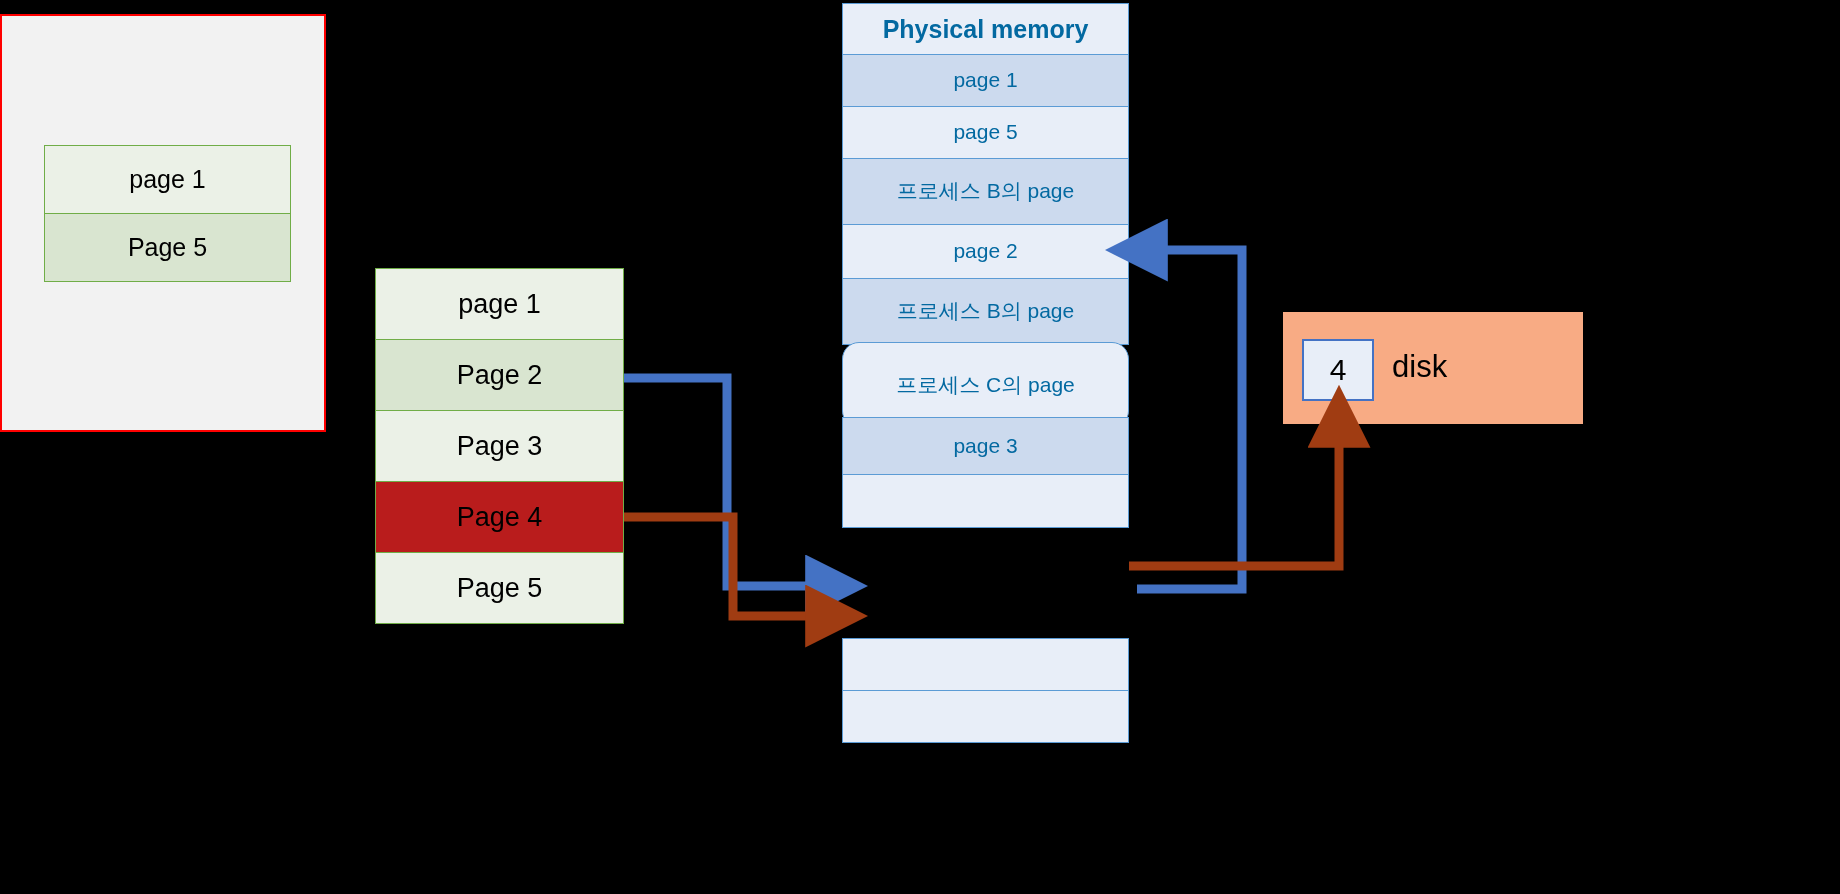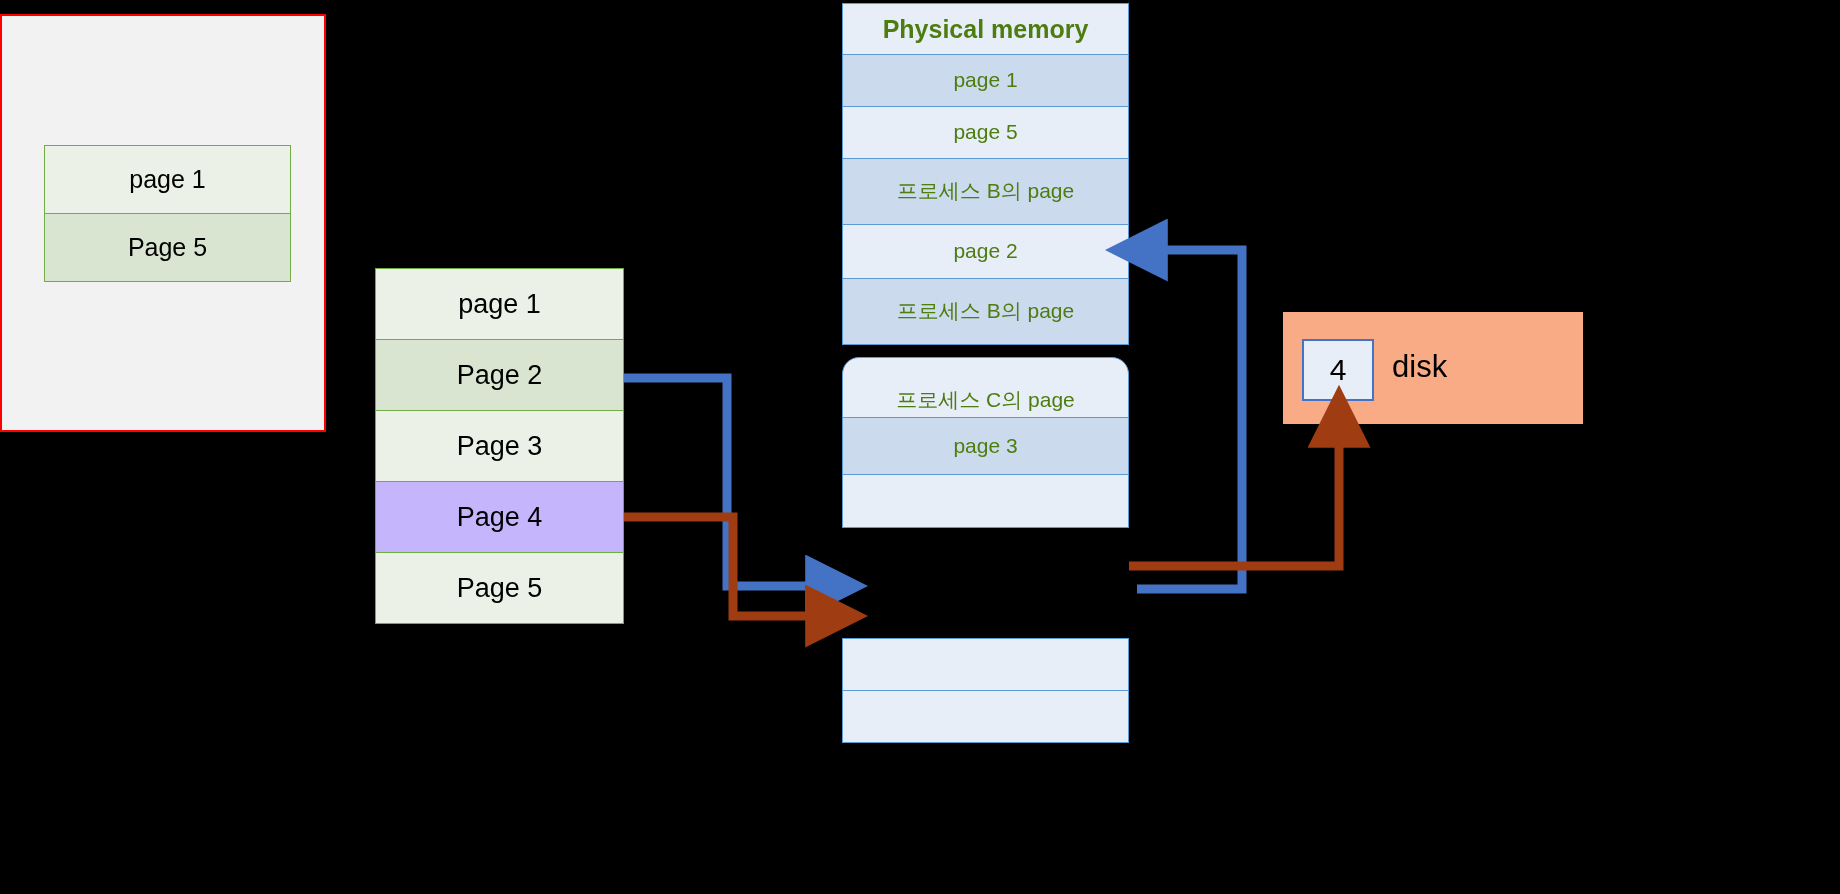--- a/index.html
+++ b/index.html
@@ -20,29 +20,29 @@
 
   
   #page-table{position:absolute;left:375px;top:268px;width:249px;height:359px;}
   .prow{position:absolute;left:0;width:249px;height:72px;
         border:1.5px solid #70ad47;box-sizing:border-box;
         display:flex;align-items:center;justify-content:center;
         font-size:27px;color:#000;}
   .prow.p0{top:0px;   background:#ebf1e7;}
   .prow.p1{top:71px;  background:#d9e5d0;}
   .prow.p2{top:142px; background:#ebf1e7;}
-  .prow.p3{top:213px; background:#c4b5fd;}
+  .prow.p3{top:213px; background:#b91c1c;}
   .prow.p4{top:284px; background:#ebf1e7;}
 
   
   #phys-mem{position:absolute;left:842px;top:3px;width:287px;height:740px;}
   .mrow{position:absolute;left:0;width:287px;box-sizing:border-box;
         border:1.2px solid #5b9bd5;
         display:flex;align-items:center;justify-content:center;
-        text-align:center;font-size:21px;color:#4d7c0f;line-height:1.15;}
+        text-align:center;font-size:21px;color:#0369a1;line-height:1.15;}
   .mrow.hdr{font-weight:bold;font-size:25px;background:#e8eef8;}
   .mshade-a{background:#ccdaee;}
   .mshade-b{background:#e8eef8;}
 
   
   #disk-box{position:absolute;left:1283px;top:312px;width:300px;height:112px;
             background:#f8ab84;border:1px solid #f8ab84;box-sizing:border-box;}
   #disk-slot{position:absolute;left:18px;top:26px;width:72px;height:62px;
              background:#e8eef8;border:2px solid #4472c4;box-sizing:border-box;
              display:flex;align-items:center;justify-content:center;font-size:30px;color:#000;}
@@ -97,21 +97,21 @@
     </div>
     <div class="mrow mshade-a" style="top:155px;height:67px;">
       <span>프로세스 B의 page</span>
     </div>
     <div class="mrow mshade-b" style="top:221px;height:55px;">
       <span>page 2</span>
     </div>
     <div class="mrow mshade-a" style="top:275px;height:67px;">
       <span>프로세스 B의 page</span>
     </div>
-    <div class="mrow mshade-b" style="top:354px;height:86px;border-radius:17px;">
+    <div class="mrow mshade-b" style="top:339px;height:86px;border-radius:17px;">
       <span>프로세스 C의 page</span>
     </div>
     <div class="mrow mshade-a" style="top:414px;height:58px;">
       <span>page 3</span>
     </div>
     <div class="mrow mshade-b" style="top:471px;height:54px;">
       <span></span>
     </div>
     <div class="mrow mshade-b" style="top:635px;height:53px;">
       <span></span>

